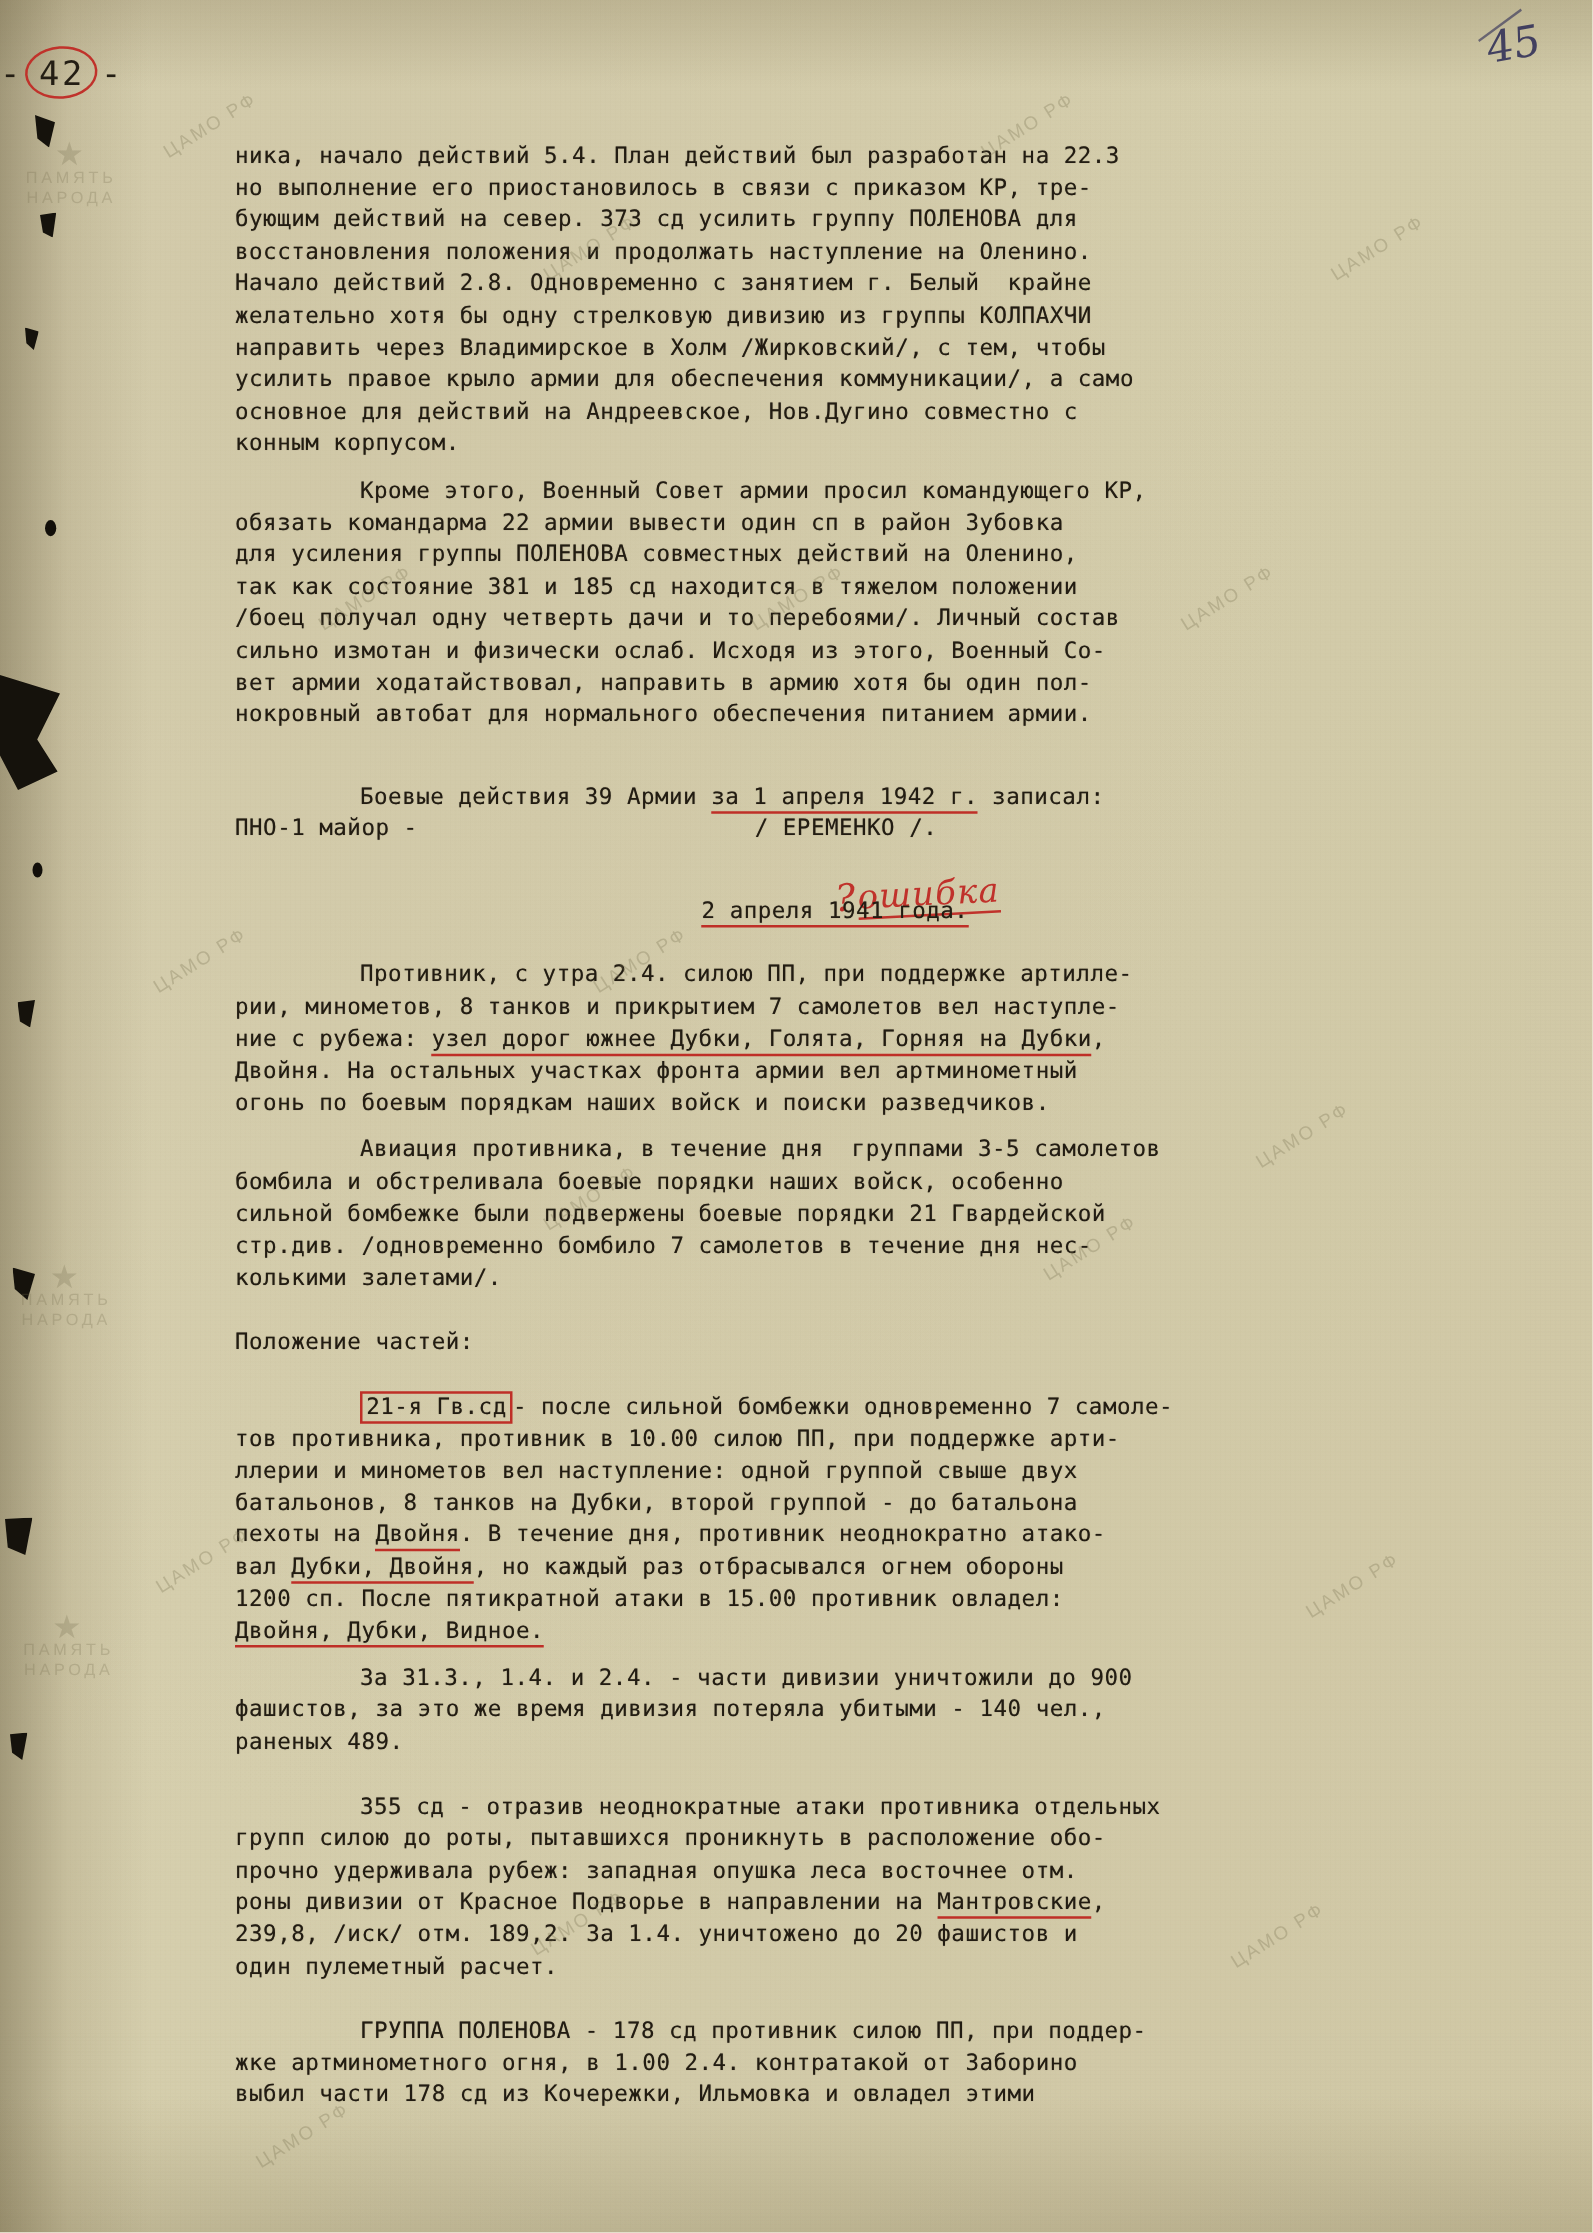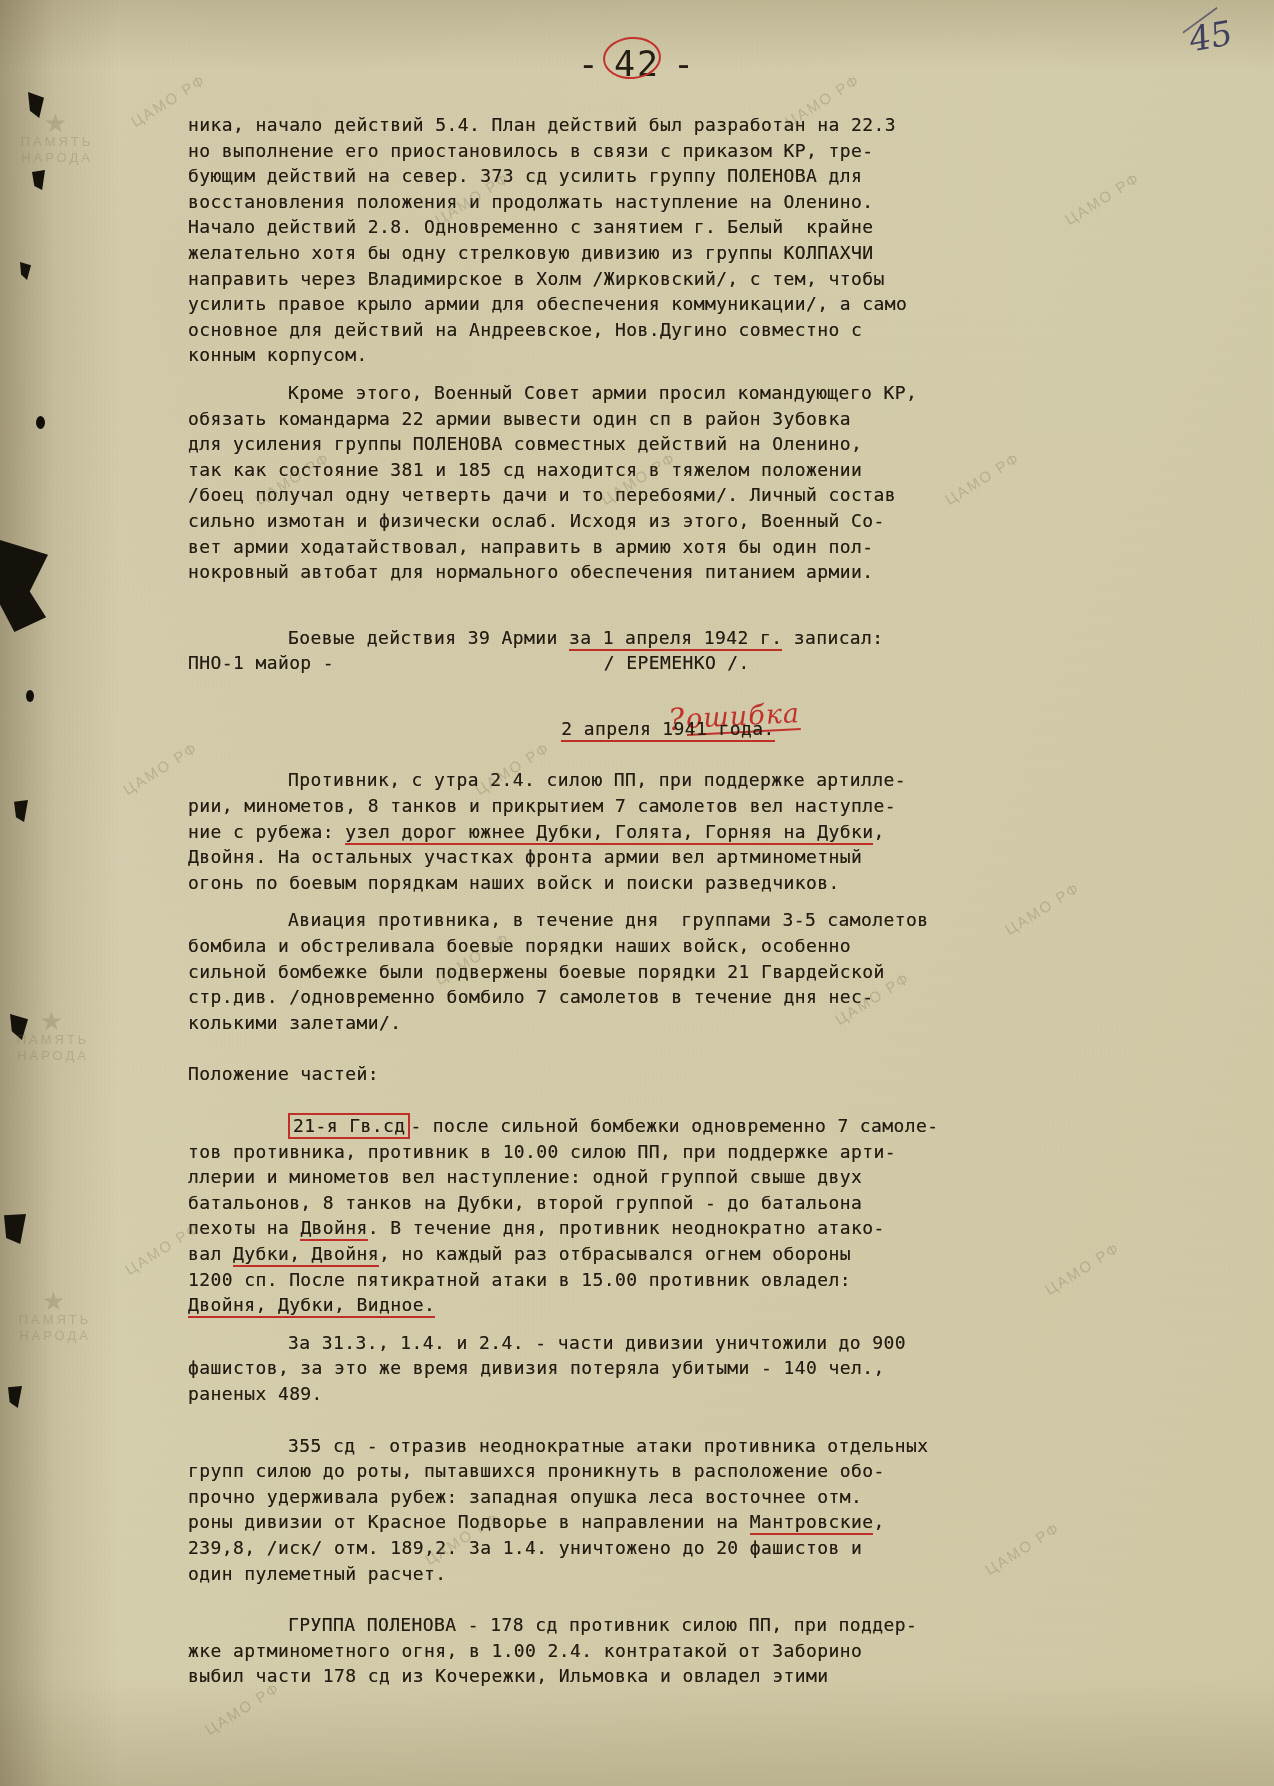--- a/index.html
+++ b/index.html
@@ -60,22 +60,22 @@
   .tear {
     position: absolute;
     background: #15120c;
   }
 
   
   #page-number-wrap {
     position: absolute;
     left: 0; right: 0;
     top: 42px;
-    text-align: center;
-    font-size: 35px;
+    text-align: left;
+    font-size: 27px;
     letter-spacing: 2px;
     color: #241e14;
   }
   #page-number-circle {
     display: inline-block;
     position: relative;
     padding: 2px 13px 4px 13px;
   }
   #page-number-circle::before {
     content: "";

